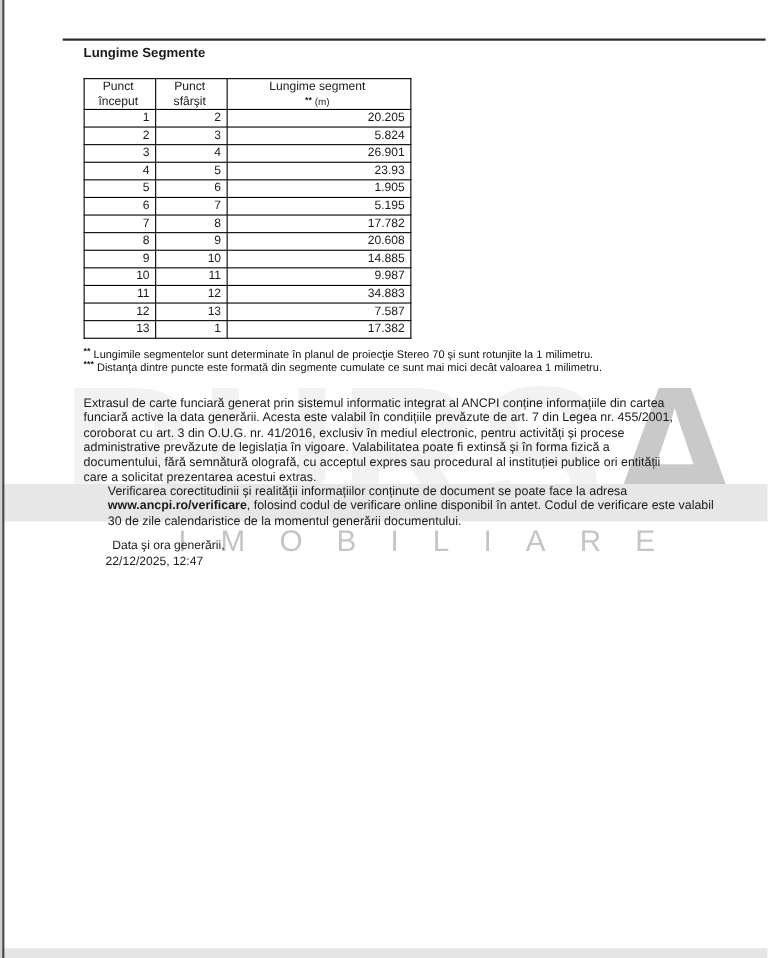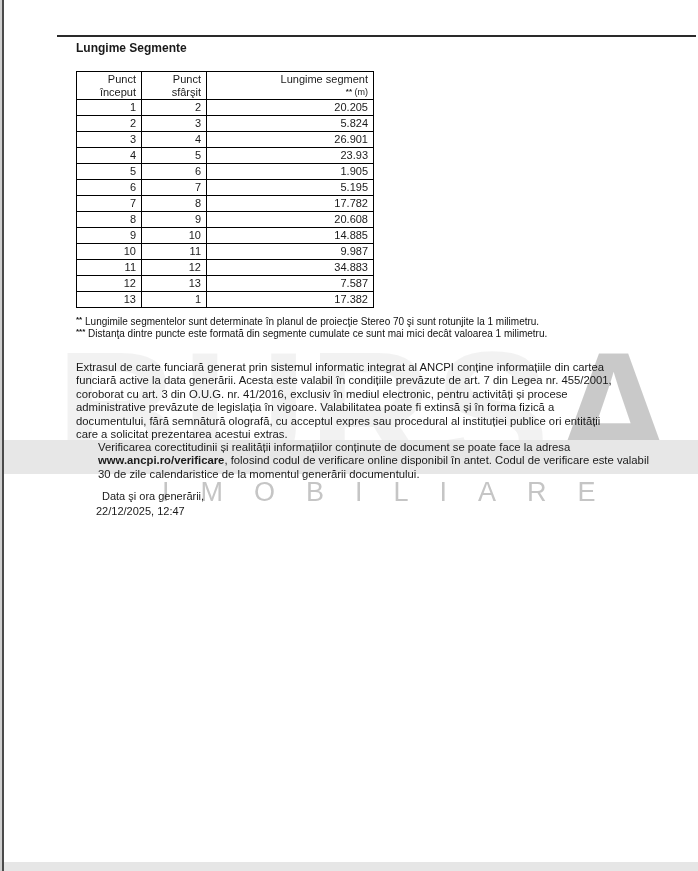--- a/index.html
+++ b/index.html
@@ -38,21 +38,21 @@
 
   .section-title { position:absolute; top:41px; left:76px; font-weight:bold; font-size:12px; }
   .section-note  { position:absolute; top:55px; left:76px; font-size:11px; }
 
   table.seg {
     position:absolute; top:71px; left:76px;
     border-collapse:collapse; table-layout:fixed; width:297px;
     font-size:11px; color:#1a1a1a;
   }
   table.seg th, table.seg td { border:1px solid #000; padding:1px 5px 1px 2px; }
-  table.seg th { font-weight:normal; text-align:right; vertical-align:top; line-height:12.5px; height:28px; }
+  table.seg th { font-weight:normal; vertical-align:top; line-height:12.5px; height:28px; }
   table.seg td { text-align:right; height:15px; line-height:13px; }
   .unit-line { display:block; font-size:9px; }
   .unit-line .stars { font-weight:bold; font-size:8px; vertical-align:1px; }
 
   .footnote { position:absolute; left:76px; font-size:10px; line-height:12px; color:#111; }
   .footnote .fn-marker { font-weight:bold; font-size:8px; vertical-align:3px; }
   .fn1 { top:314px; }
   .fn2 { top:326px; }
 
   .legal { position:absolute; left:76px; top:361px; width:618px; font-size:11.3px; line-height:13.4px; white-space:pre-line; }

